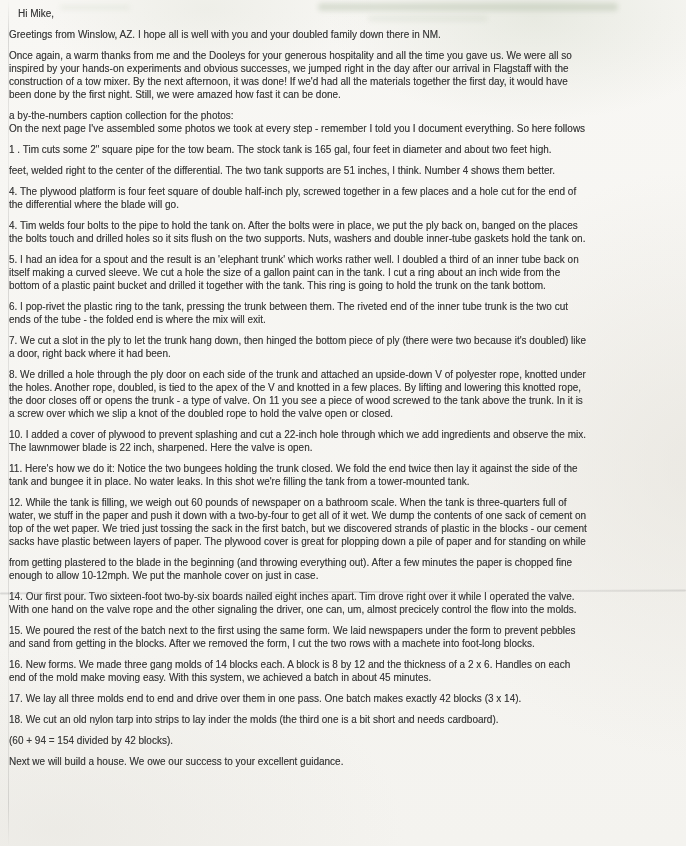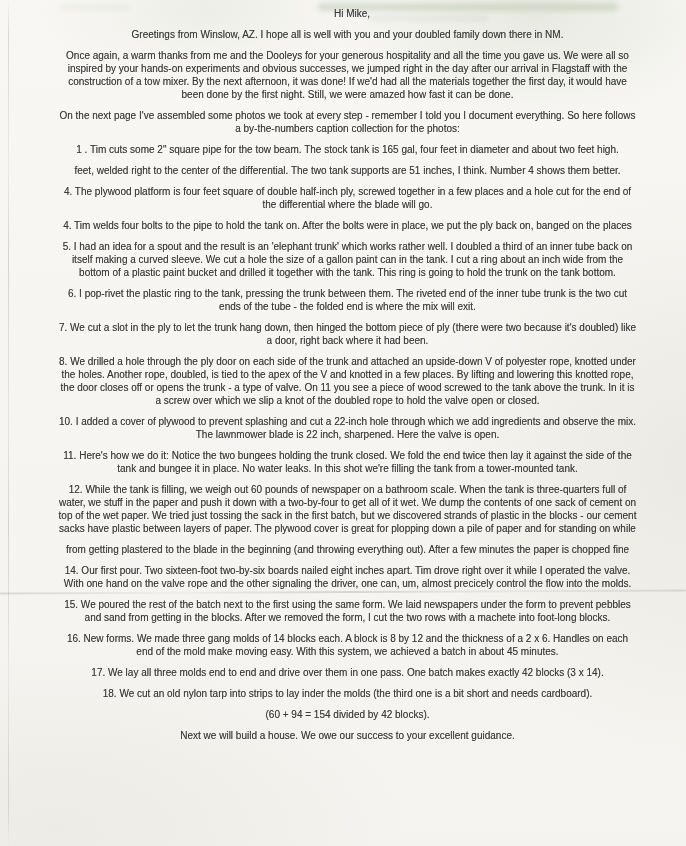--- a/index.html
+++ b/index.html
@@ -28,21 +28,20 @@
     font-size: 10px;
     line-height: 13px;
     text-shadow: 0 0 0.5px rgba(70,70,70,0.55);
   }
   .para { margin: 0 0 8px 0; }
   .para:first-child .line { padding-left: 9px; }
   .line {
     white-space: pre;
     height: 13px;
     overflow: hidden;
-    text-align: center;
   }
   
   .crease-v {
     position: absolute;
     left: 8px; top: 0; bottom: 0;
     width: 1px;
     background: linear-gradient(
       rgba(90,90,90,0.00) 0%,
       rgba(90,90,90,0.20) 4%,
       rgba(90,90,90,0.08) 20%,
@@ -94,35 +93,36 @@
       <div class="para">
         <div class="line">Greetings from Winslow, AZ. I hope all is well with you and your doubled family down there in NM.</div>
       </div>
       <div class="para">
         <div class="line">Once again, a warm thanks from me and the Dooleys for your generous hospitality and all the time you gave us. We were all so</div>
         <div class="line">inspired by your hands-on experiments and obvious successes, we jumped right in the day after our arrival in Flagstaff with the</div>
         <div class="line">construction of a tow mixer. By the next afternoon, it was done! If we'd had all the materials together the first day, it would have</div>
         <div class="line">been done by the first night. Still, we were amazed how fast it can be done.</div>
       </div>
       <div class="para">
+        <div class="line">a by-the-numbers caption collection for the photos:</div>
         <div class="line">On the next page I've assembled some photos we took at every step - remember I told you I document everything. So here follows</div>
-        <div class="line">a by-the-numbers caption collection for the photos:</div>
       </div>
       <div class="para">
         <div class="line">1 . Tim cuts some 2" square pipe for the tow beam. The stock tank is 165 gal, four feet in diameter and about two feet high.</div>
       </div>
       <div class="para">
         <div class="line">feet, welded right to the center of the differential. The two tank supports are 51 inches, I think. Number 4 shows them better.</div>
       </div>
       <div class="para">
         <div class="line">4. The plywood platform is four feet square of double half-inch ply, screwed together in a few places and a hole cut for the end of</div>
         <div class="line">the differential where the blade will go.</div>
       </div>
       <div class="para">
         <div class="line">4. Tim welds four bolts to the pipe to hold the tank on. After the bolts were in place, we put the ply back on, banged on the places</div>
+        <div class="line">the bolts touch and drilled holes so it sits flush on the two supports. Nuts, washers and double inner-tube gaskets hold the tank on.</div>
       </div>
       <div class="para">
         <div class="line">5. I had an idea for a spout and the result is an 'elephant trunk' which works rather well. I doubled a third of an inner tube back on</div>
         <div class="line">itself making a curved sleeve. We cut a hole the size of a gallon paint can in the tank. I cut a ring about an inch wide from the</div>
         <div class="line">bottom of a plastic paint bucket and drilled it together with the tank. This ring is going to hold the trunk on the tank bottom.</div>
       </div>
       <div class="para">
         <div class="line">6. I pop-rivet the plastic ring to the tank, pressing the trunk between them. The riveted end of the inner tube trunk is the two cut</div>
         <div class="line">ends of the tube - the folded end is where the mix will exit.</div>
       </div>
@@ -145,20 +145,21 @@
         <div class="line">tank and bungee it in place. No water leaks. In this shot we're filling the tank from a tower-mounted tank.</div>
       </div>
       <div class="para">
         <div class="line">12. While the tank is filling, we weigh out 60 pounds of newspaper on a bathroom scale. When the tank is three-quarters full of</div>
         <div class="line">water, we stuff in the paper and push it down with a two-by-four to get all of it wet. We dump the contents of one sack of cement on</div>
         <div class="line">top of the wet paper. We tried just tossing the sack in the first batch, but we discovered strands of plastic in the blocks - our cement</div>
         <div class="line">sacks have plastic between layers of paper. The plywood cover is great for plopping down a pile of paper and for standing on while</div>
       </div>
       <div class="para">
         <div class="line">from getting plastered to the blade in the beginning (and throwing everything out). After a few minutes the paper is chopped fine</div>
+        <div class="line">enough to allow 10-12mph. We put the manhole cover on just in case.</div>
       </div>
       <div class="para">
         <div class="line">14. Our first pour. Two sixteen-foot two-by-six boards nailed eight inches apart. Tim drove right over it while I operated the valve.</div>
         <div class="line">With one hand on the valve rope and the other signaling the driver, one can, um, almost precicely control the flow into the molds.</div>
       </div>
       <div class="para">
         <div class="line">15. We poured the rest of the batch next to the first using the same form. We laid newspapers under the form to prevent pebbles</div>
         <div class="line">and sand from getting in the blocks. After we removed the form, I cut the two rows with a machete into foot-long blocks.</div>
       </div>
       <div class="para">

